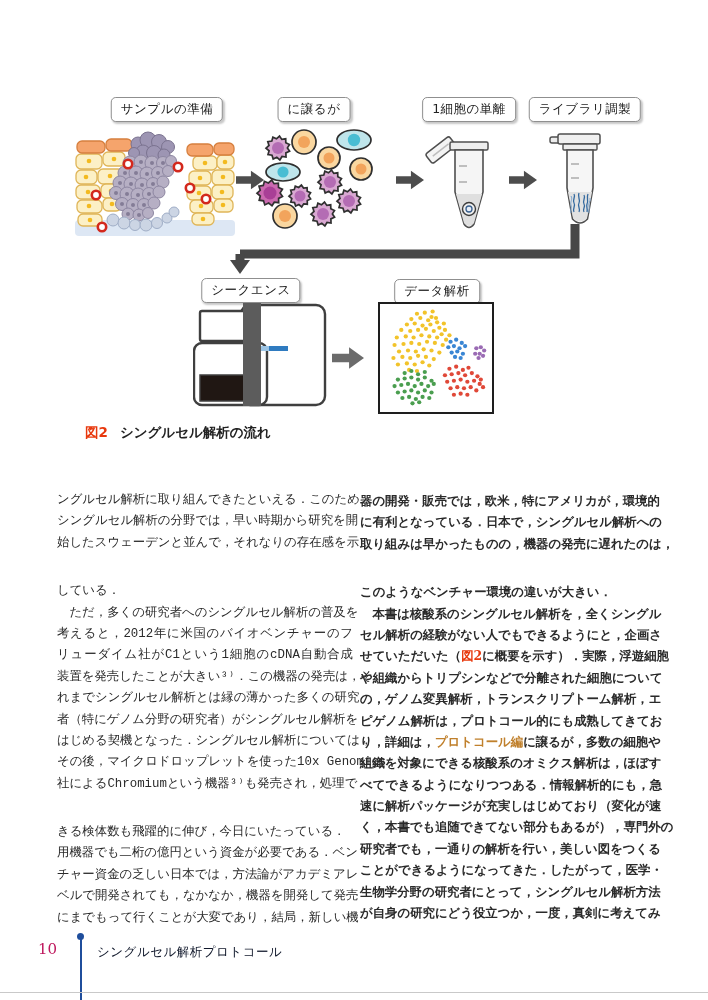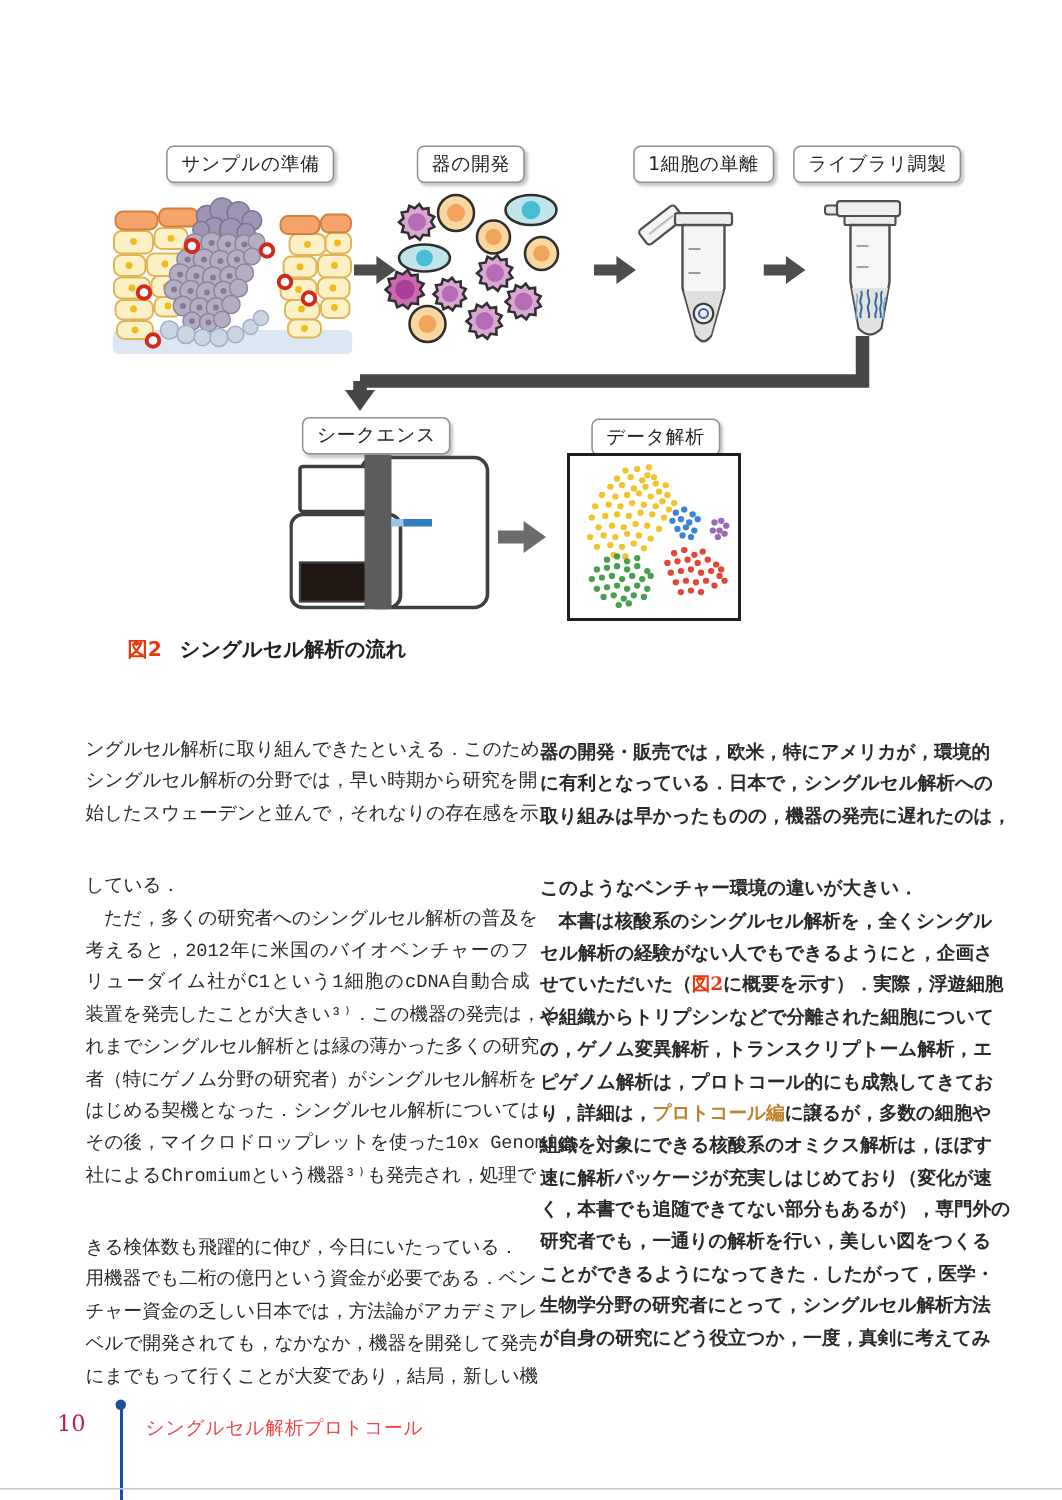--- a/index.html
+++ b/index.html
@@ -18,30 +18,30 @@
   
   .bodycol{position:absolute;top:490px;width:296px;font-family:"DejaVu Serif","Liberation Serif",serif;
     font-size:12.4px;color:#2a2a2a;}
   #col-left{left:57px;font-family:Liberation Mono, monospace;} #col-right{left:360px;font-weight:bold;}
   .bline{height:21.4px;line-height:21.4px;text-align:justify;text-align-last:justify;white-space:nowrap;}
   .bline.pend{text-align-last:left;margin-top:27px;}
   
   #footer-pagenum{position:absolute;left:38px;top:940px;font-family:"DejaVu Serif",serif;font-size:15px;color:#be185d;}
   #footer-rule{position:absolute;left:80px;top:937px;width:2px;height:63px;background:#1f4e9c;}
   #footer-dot{position:absolute;left:77px;top:933px;width:7px;height:7px;border-radius:50%;background:#1f4e9c;}
-  #footer-title{position:absolute;left:97px;top:944px;font-size:12.5px;letter-spacing:.5px;color:#ef4444;}
+  #footer-title{position:absolute;left:97px;top:944px;font-size:12.5px;letter-spacing:.5px;color:#0f172a;}
   #page-edge{position:absolute;left:0;top:992px;width:708px;height:1px;background:#c9c9c9;}
 </style>
 </head>
 <body>
 
 <div id="page">
 
   <div class="steplabel" style="left:167px;top:97px">サンプルの準備</div>
-  <div class="steplabel" style="left:314px;top:97px">器の開発</div>
+  <div class="steplabel" style="left:314px;top:97px">に譲るが</div>
   <div class="steplabel" style="left:469px;top:97px">1細胞の単離</div>
   <div class="steplabel" style="left:585px;top:97px">ライブラリ調製</div>
 
   <svg style="position:absolute;left:75px;top:128px" width="160" height="112" viewBox="0 0 160 112">
     <rect x="0" y="92" width="160" height="16" rx="4" fill="#dde7f4"></rect>
     <g stroke="#dfb558" stroke-width="1.3" fill="#fcf0c6">
       <rect x="1" y="26" width="26" height="15" rx="5"></rect>
         <rect x="28" y="24" width="22" height="14" rx="5"></rect>
       <rect x="1" y="42" width="21" height="14" rx="5"></rect>
         <rect x="23" y="41" width="25" height="15" rx="5"></rect>
@@ -434,20 +434,21 @@
       <div class="bline"><span>取り組みは早かったものの，機器の発売に遅れたのは，</span></div>
       <div class="bline pend"><span>このようなベンチャー環境の違いが大きい．</span></div>
       <div class="bline"><span>　本書は核酸系のシングルセル解析を，全くシングル</span></div>
       <div class="bline"><span>セル解析の経験がない人でもできるようにと，企画さ</span></div>
       <div class="bline"><span>せていただいた（</span><span style="color: rgb(232, 56, 13);">図2</span><span>に概要を示す）．実際，浮遊細胞</span></div>
       <div class="bline"><span>や組織からトリプシンなどで分離された細胞について</span></div>
       <div class="bline"><span>の，ゲノム変異解析，トランスクリプトーム解析，エ</span></div>
       <div class="bline"><span>ピゲノム解析は，プロトコール的にも成熟してきてお</span></div>
       <div class="bline"><span>り，詳細は，</span><span style="color: rgb(192, 128, 44); margin-top: 32px;">プロトコール編</span><span>に譲るが，多数の細胞や</span></div>
       <div class="bline"><span>組織を対象にできる核酸系のオミクス解析は，ほぼす</span></div>
+      <div class="bline"><span>べてできるようになりつつある．情報解析的にも，急</span></div>
       <div class="bline"><span>速に解析パッケージが充実しはじめており（変化が速</span></div>
       <div class="bline"><span>く，本書でも追随できてない部分もあるが），専門外の</span></div>
       <div class="bline"><span>研究者でも，一通りの解析を行い，美しい図をつくる</span></div>
       <div class="bline"><span>ことができるようになってきた．したがって，医学・</span></div>
       <div class="bline"><span>生物学分野の研究者にとって，シングルセル解析方法</span></div>
       <div class="bline"><span>が自身の研究にどう役立つか，一度，真剣に考えてみ</span></div>
     </div>
 
   <div id="footer-pagenum">10</div>
   <div id="footer-dot"></div>

